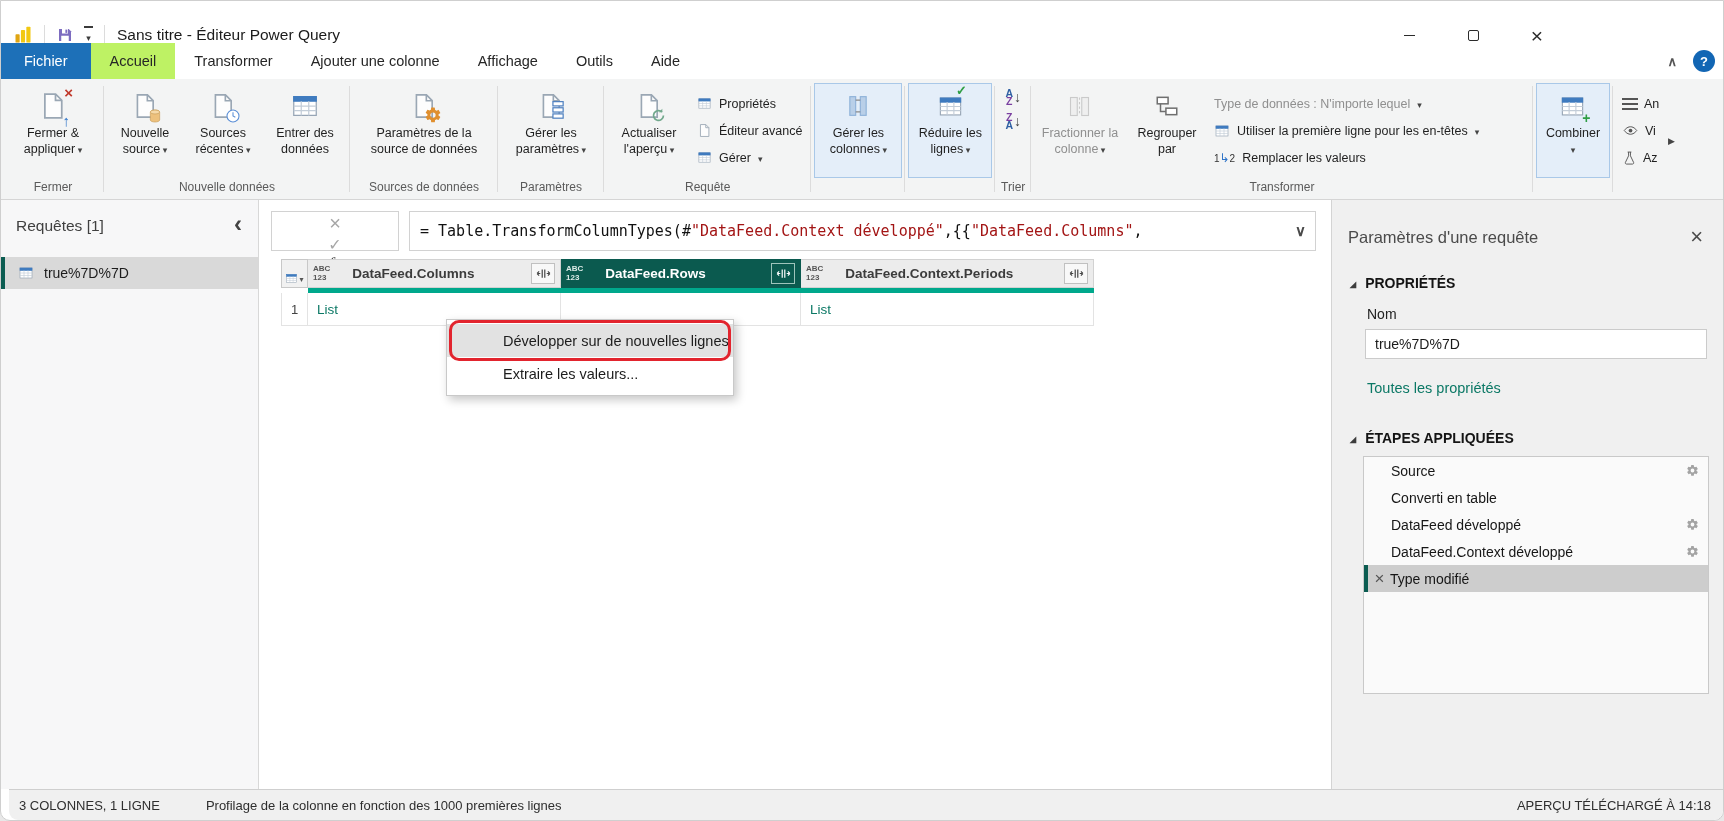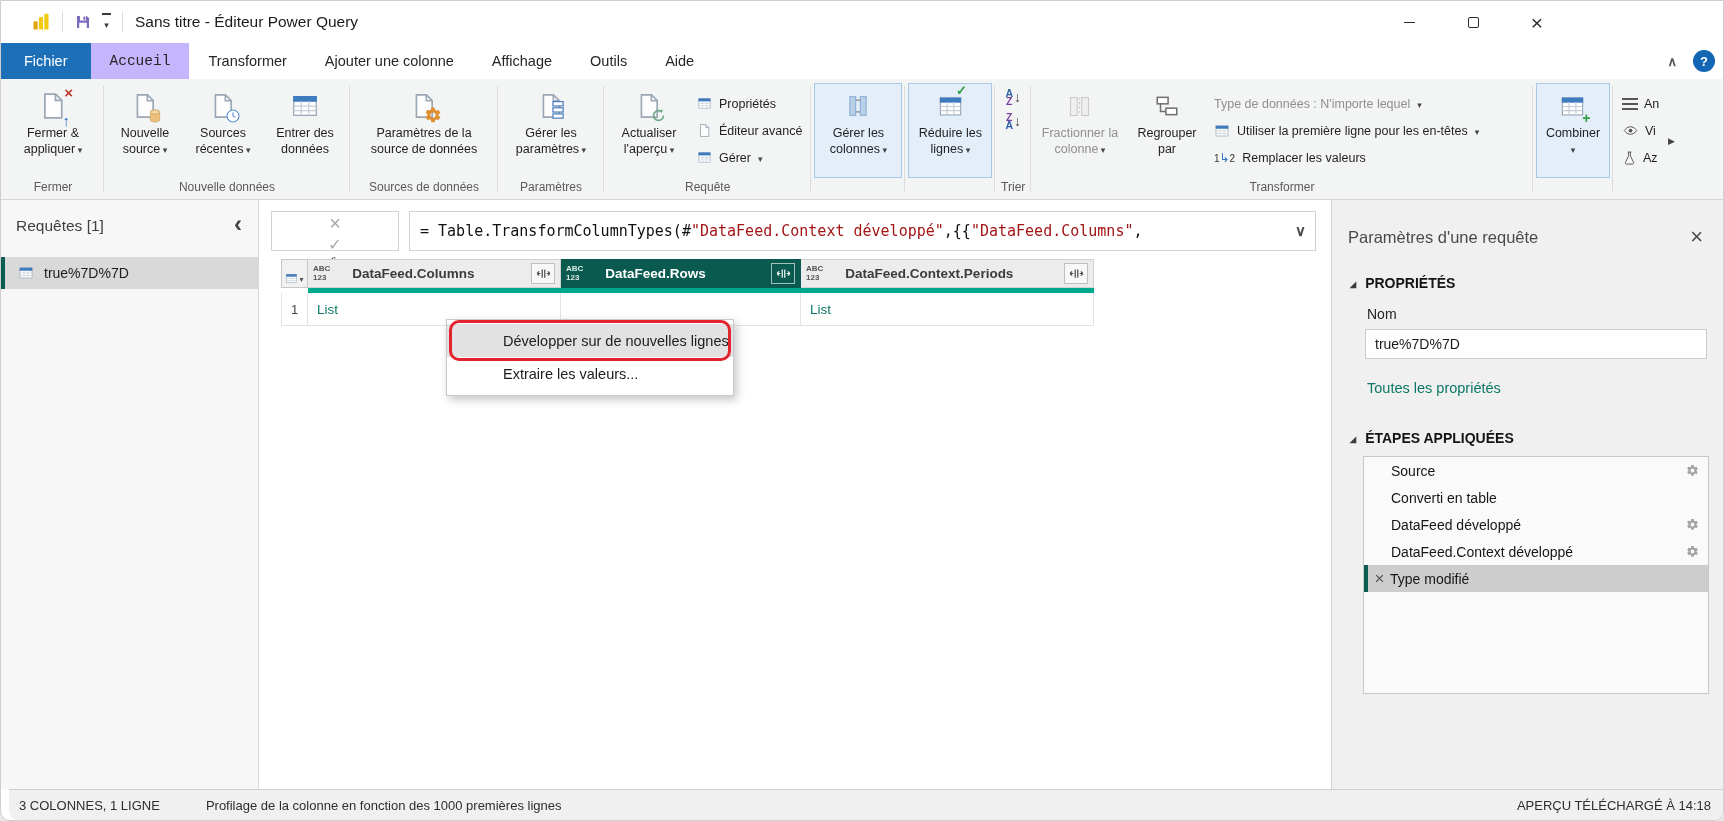--- a/index.html
+++ b/index.html
@@ -2,42 +2,42 @@
 <html><head>
 <meta charset="utf-8">
 <style>
   * { margin:0; padding:0; box-sizing:border-box; cursor:default; }
   html,body { width:1724px; height:821px; }
   body { font-family:"Liberation Sans", sans-serif; background:#e8e8e8; }
   .app { position:relative; width:1724px; height:821px; background:#fff; overflow:hidden;
          border:1px solid #cfcfcf; border-radius:0 0 10px 10px; }
 
   
-  .titlebar { position:absolute; top:0; left:0; right:0; height:42px; background:#fff;
-              display:flex; align-items:center; padding-left:30px; }
+  .titlebar { position:absolute; top:13px; left:0; right:0; height:42px; background:#fff;
+              display:flex; align-items:center; padding-left:12px; }
   .tb-sep { width:1px; height:20px; background:#dcdcdc; margin:0 11px; }
   .tb-btn { background:none; border:none; display:flex; align-items:center; }
   .qat { flex-direction:column; gap:1px; margin-left:10px; }
   .qat-line { width:9px; height:2px; background:#3b3b3b; }
   .qat-caret::before { content:"▾"; font-size:9px; color:#3b3b3b; line-height:6px; }
   .tb-title { font-size:15.5px; color:#1b1b1b; margin-left:1px; }
   .winbtns { position:absolute; top:0; left:1385px; display:flex; }
   .winbtn { width:46px; height:42px; background:none; border:none; display:flex;
             align-items:center; justify-content:center; }
   .winbtn + .winbtn { margin-left:18px; }
   .i-min { width:11px; border-top:1.4px solid #2b2b2b; display:inline-block; }
   .i-max { width:11px; height:11px; border:1.4px solid #2b2b2b; border-radius:2px; display:inline-block; }
   .i-close::before { content:"×"; font-size:21px; color:#2b2b2b; line-height:1; }
 
   
   .tabsrow { position:absolute; top:42px; left:0; right:0; height:36px; background:#fff;
              display:flex; align-items:stretch; }
   .tab { padding:0 19px; display:flex; align-items:center; font-size:14.5px; color:#262626; }
   .tab.fichier { background:#1d70b8; color:#fff; padding:0 23px; }
-  .tab.active { background:#c4b5fd;font-family:Liberation Mono, monospace; }
+  .tab.active { background:#bef264; }
   .tabs-right { margin-left:auto; display:flex; align-items:center; gap:16px; padding-right:8px; }
   .i-chevup::before { content:"∧"; font-size:13px; color:#555; font-weight:bold; }
   .helpbtn { width:22px; height:22px; border-radius:50%; background:#1266b4; color:#fff;
              font-size:13px; font-weight:bold; display:flex; align-items:center; justify-content:center; border:none; }
 
   
   .ribbon { position:absolute; top:78px; left:0; right:0; height:121px; background:#f3f4f4;
             border-bottom:1px solid #d5d5d5; display:flex; align-items:stretch; padding:0 1px; }
   .rg { display:flex; flex-direction:column; position:relative; padding:0 3px; }
   .rg::after { content:""; position:absolute; right:0; top:7px; bottom:7px; width:1px; background:#dcdcdc; }

